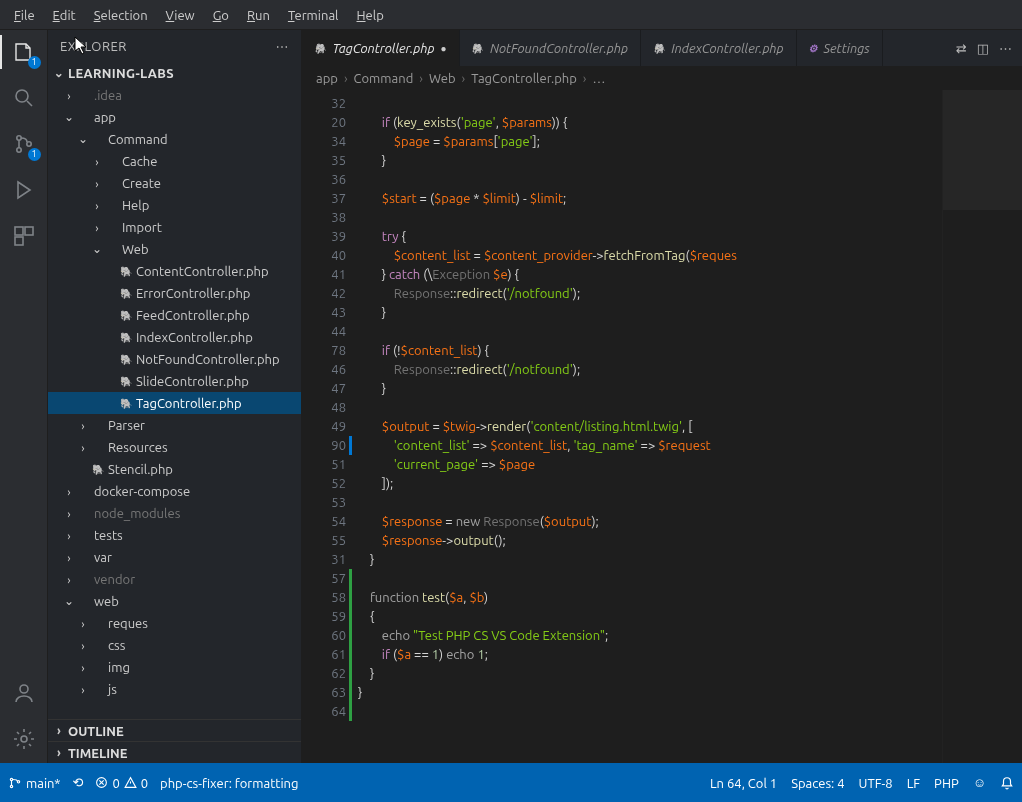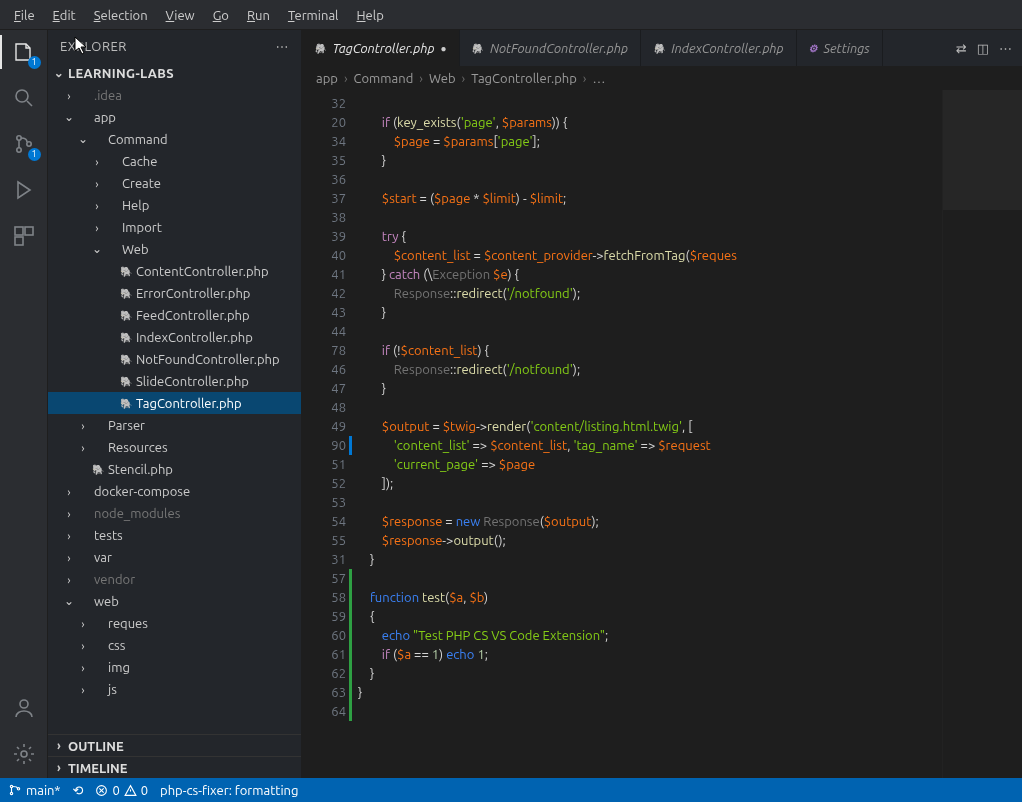--- a/index.html
+++ b/index.html
@@ -42,24 +42,24 @@
 .tab-right{margin-left:auto;display:flex;align-items:center;gap:10px;padding:0 10px;color:#bbb}
 .breadcrumbs{height:24px;display:flex;align-items:center;padding:0 14px;gap:6px;color:#9a9a9a;font-size:12px;background:#1e1e1e}
 .bcsep{color:#6a6a6a}
 .editor{flex:1;display:flex;position:relative;min-height:0;background:#1e1e1e;overflow:hidden}
 .gutter{width:56px;text-align:right;color:#6e7681;padding:4px 10px 4px 0;font-family:"Droid Sans Mono","Courier New",monospace;font-size:13px;line-height:19px;background:#1e1e1e;border-right:2px solid transparent;position:relative}
 .gutter .ln{height:19px;position:relative}
 .gutter .ln.mod::after{content:"";position:absolute;right:-6px;top:0;width:3px;height:19px;background:#2ea043}
 .gutter .ln.modb::after{content:"";position:absolute;right:-6px;top:0;width:3px;height:19px;background:#0078d4}
 .code{flex:1;font-family:"Droid Sans Mono","Courier New",monospace;font-size:13px;line-height:19px;padding:4px 0;white-space:pre;overflow:hidden;color:#d4d4d4}
 .code .l{height:19px}
-.kw{color:#3b82f6}.fn{color:#dcdcaa}.str{color:#84cc16}.var{color:#f97316}.cls{color:#737373}.op{color:#d4d4d4}.num{color:#b5cea8}.pn{color:#d4d4d4}.ctrl{color:#c586c0}
+.kw{color:#a3a3a3}.fn{color:#dcdcaa}.str{color:#84cc16}.var{color:#f97316}.cls{color:#737373}.op{color:#d4d4d4}.num{color:#b5cea8}.pn{color:#d4d4d4}.ctrl{color:#c586c0}
 .minimap{width:80px;background:#1e1e1e;padding:4px 3px;font-size:2px;line-height:3px;color:#5a6370;overflow:hidden;font-family:monospace;border-left:1px solid #222;position:relative}
 .mmview{position:absolute;left:0;right:0;top:0;height:120px;background:rgba(255,255,255,0.04)}
-.statusbar{height:24px;background:#0063b1;display:flex;align-items:center;color:#fff;font-size:12px;padding:0 8px;gap:12px}
+.statusbar{height:39px;background:#0063b1;display:flex;align-items:center;color:#fff;font-size:12px;padding:0 8px;gap:12px}
 .sb-right{margin-left:auto;display:flex;align-items:center;gap:14px}
 .sb-item{display:flex;align-items:center;gap:4px}
 svg{display:block}
 </style>
 </head>
 <body>
 
 <div class="window">
 
   <div class="menubar">
@@ -402,18 +402,32 @@
           <path d="M8 8l8 8M16 8l-8 8"></path>
         </svg>
       <span>0</span>
       <svg width="13" height="13" viewBox="0 0 24 24" fill="none" stroke="currentColor" stroke-width="2">
           <path d="M12 3l10 18H2z"></path>
           <path d="M12 10v4M12 18v0"></path>
         </svg>
       <span>0</span>
     </span>
     <span class="sb-item">php-cs-fixer: formatting</span>
+    <div class="sb-right">
+      <span class="sb-item">Ln 64, Col 1</span>
+      <span class="sb-item">Spaces: 4</span>
+      <span class="sb-item">UTF-8</span>
+      <span class="sb-item">LF</span>
+      <span class="sb-item">PHP</span>
+      <span class="sb-item">☺</span>
+      <span class="sb-item">
+        <svg width="14" height="14" viewBox="0 0 24 24" fill="none" stroke="currentColor" stroke-width="2">
+            <path d="M6 9a6 6 0 0112 0v5l2 3H4l2-3z"></path>
+            <path d="M10 20a2 2 0 004 0"></path>
+          </svg>
+      </span>
+    </div>
   </div>
 </div>
 
 <svg class="cursor" width="16" height="20">
   <path d="M1 1 L1 15 L5 12 L8 18 L10 17 L7 11 L12 11 Z" fill="white" stroke="black" stroke-width="1"></path>
 </svg>
 
 </body></html>

